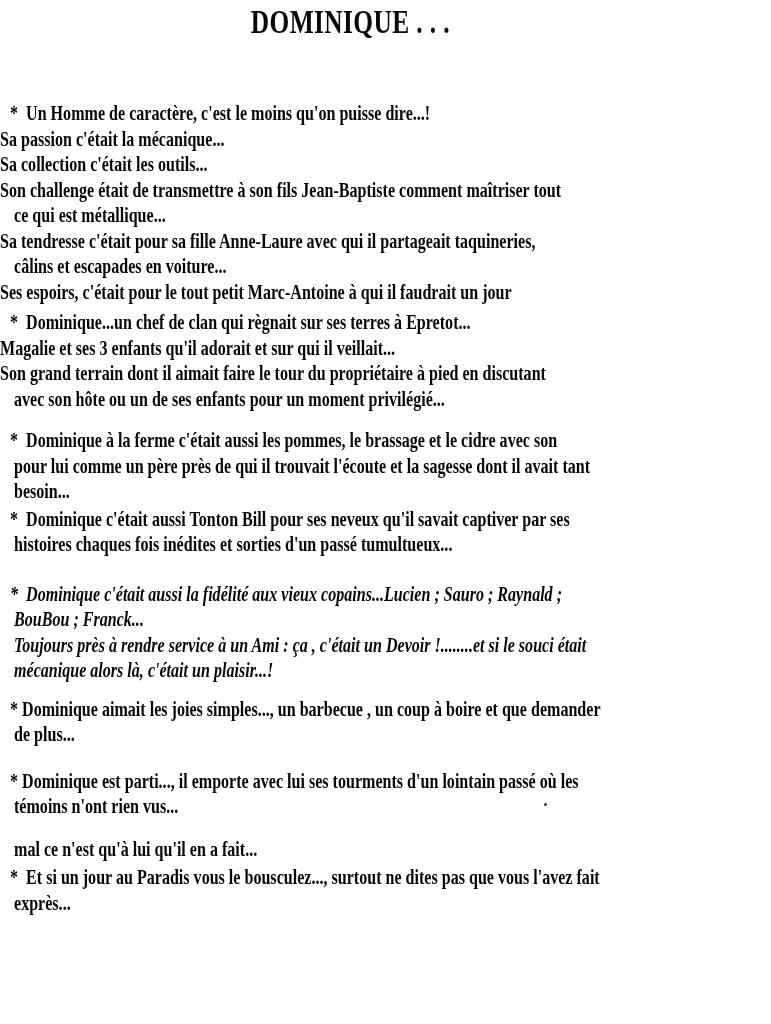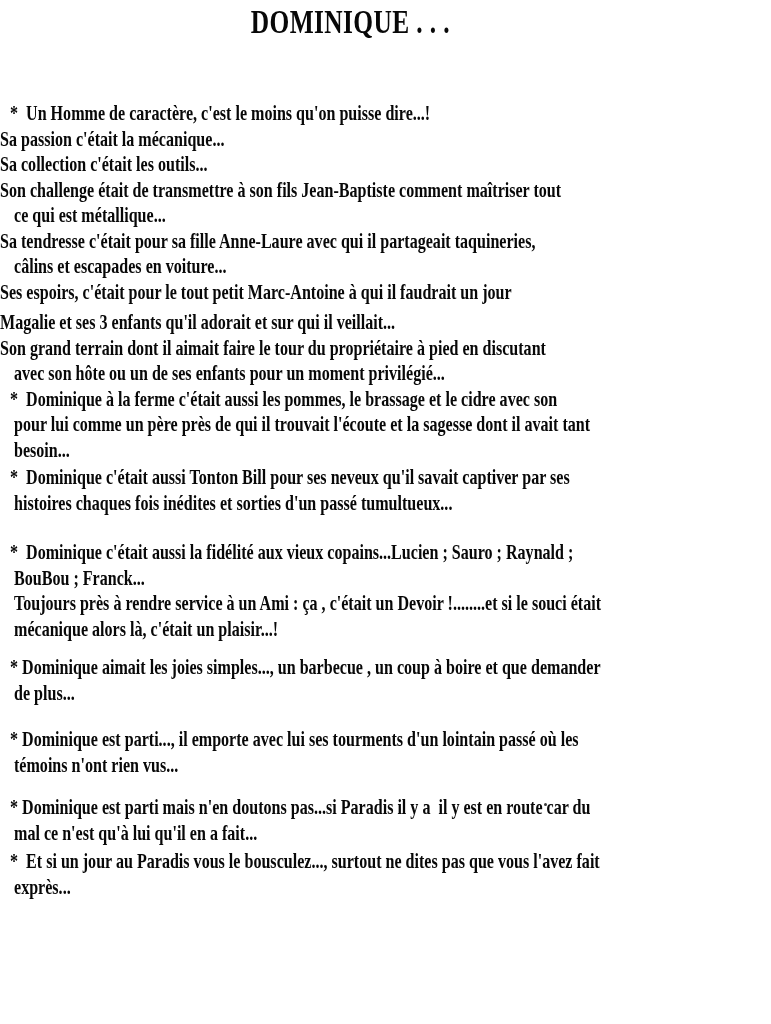--- a/index.html
+++ b/index.html
@@ -44,23 +44,23 @@
     white-space: pre;
     transform: scaleX(0.765);
     transform-origin: 0 50%;
   }
   .ind-star  { padding-left: 10px; }  
   .ind-tab   { }  
   .ind-flush { padding-left: 14px;  }  
 
   
   .p2 { margin-top: 5px; }
-  .p3 { margin-top: 0; }
+  .p3 { margin-top: 16px; }
   .p4 { margin-top: 2px; }
-  .p5 { margin-top: 24px; }
+  .p5 { margin-top: 24px; font-style: italic; }
   .p6 { margin-top: 13px; }
   .p7 { margin-top: 21px; }
   .p8 { margin-top: 17px; }
   .p9 { margin-top: 3px; }
 
   
   .speck {
     position: absolute;
     left: 544px;
     top: 803px;
@@ -82,20 +82,21 @@
       <div class="line ind-star"><span class="txt">*  Un Homme de caractère, c'est le moins qu'on puisse dire...!</span></div>
       <div class="line ind-tab"><span class="txt">Sa passion c'était la mécanique...</span></div>
       <div class="line ind-tab"><span class="txt">Sa collection c'était les outils...</span></div>
       <div class="line ind-tab"><span class="txt">Son challenge était de transmettre à son fils Jean-Baptiste comment maîtriser tout</span></div>
       <div class="line ind-flush"><span class="txt">ce qui est métallique...</span></div>
       <div class="line ind-tab"><span class="txt">Sa tendresse c'était pour sa fille Anne-Laure avec qui il partageait taquineries,</span></div>
       <div class="line ind-flush"><span class="txt">câlins et escapades en voiture...</span></div>
       <div class="line ind-tab"><span class="txt">Ses espoirs, c'était pour le tout petit Marc-Antoine à qui il faudrait un jour</span></div>
     </div>
     <div class="para p2">
+      <div class="line ind-star"><span class="txt">*  Dominique...un chef de clan qui règnait sur ses terres à Epretot...</span></div>
       <div class="line ind-tab"><span class="txt">Magalie et ses 3 enfants qu'il adorait et sur qui il veillait...</span></div>
       <div class="line ind-tab"><span class="txt">Son grand terrain dont il aimait faire le tour du propriétaire à pied en discutant</span></div>
       <div class="line ind-flush"><span class="txt">avec son hôte ou un de ses enfants pour un moment privilégié...</span></div>
     </div>
     <div class="para p3">
       <div class="line ind-star"><span class="txt">*  Dominique à la ferme c'était aussi les pommes, le brassage et le cidre avec son</span></div>
       <div class="line ind-flush"><span class="txt">pour lui comme un père près de qui il trouvait l'écoute et la sagesse dont il avait tant</span></div>
       <div class="line ind-flush"><span class="txt">besoin...</span></div>
     </div>
     <div class="para p4">
@@ -110,21 +111,20 @@
     </div>
     <div class="para p6">
       <div class="line ind-star"><span class="txt">* Dominique aimait les joies simples..., un barbecue , un coup à boire et que demander</span></div>
       <div class="line ind-flush"><span class="txt">de plus...</span></div>
     </div>
     <div class="para p7">
       <div class="line ind-star"><span class="txt">* Dominique est parti..., il emporte avec lui ses tourments d'un lointain passé où les</span></div>
       <div class="line ind-flush"><span class="txt">témoins n'ont rien vus...</span></div>
     </div>
     <div class="para p8">
-      <div class="line ind-star"><span class="txt">* Dominique est parti mais n'en doutons pas...si Paradis il y a  il y est en route car du</span></div>
       <div class="line ind-flush"><span class="txt">mal ce n'est qu'à lui qu'il en a fait...</span></div>
     </div>
     <div class="para p9">
       <div class="line ind-star"><span class="txt">*  Et si un jour au Paradis vous le bousculez..., surtout ne dites pas que vous l'avez fait</span></div>
       <div class="line ind-flush"><span class="txt">exprès...</span></div>
     </div>
   </div>
 
 <div class="speck"></div>
 

